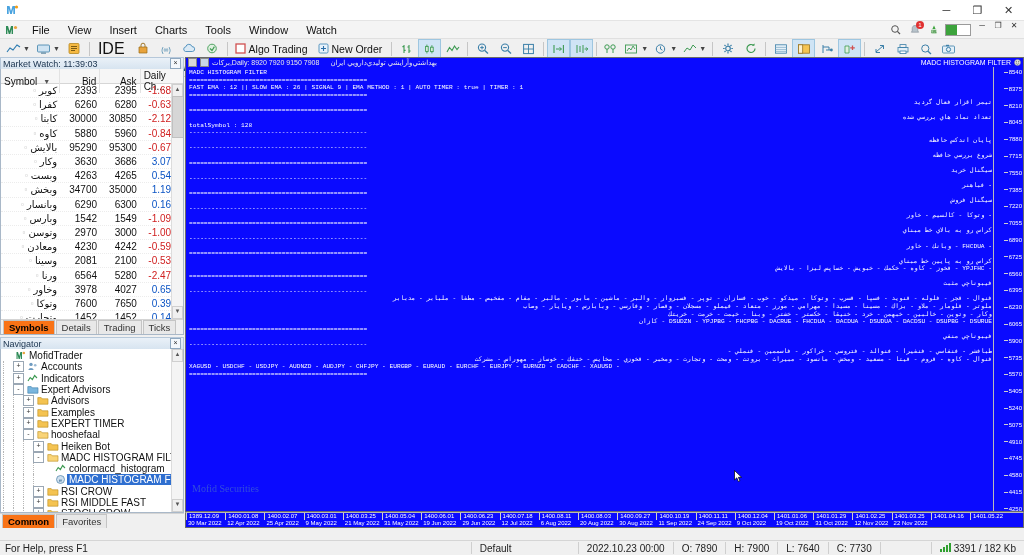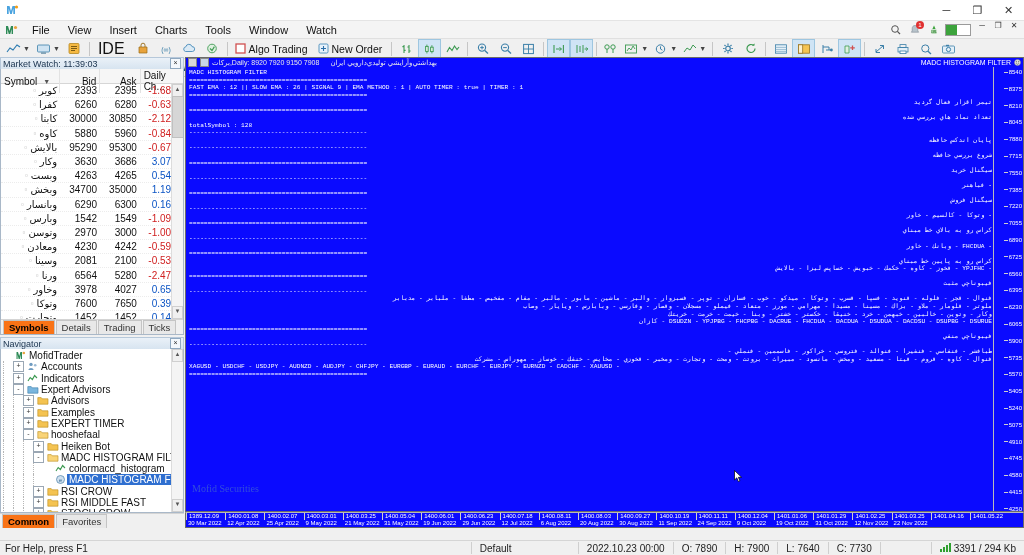--- a/index.html
+++ b/index.html
@@ -1130,18 +1130,18 @@
       <div class="sbc">L: 7640</div>
       <div class="sbc">C: 7730</div>
       <div class="sbc" style="min-width:34px"></div>
       <div class="sbc">
         <span class="sig">
             <i style="height:3px"></i>
             <i style="height:5px"></i>
             <i style="height:7px"></i>
             <i style="height:9px"></i>
           </span>
-        <span>3391 / 294 Kb</span>
+        <span>3391 / 182 Kb</span>
       </div>
     </div>
   </div>
 
 </div>
 
 </body></html>

